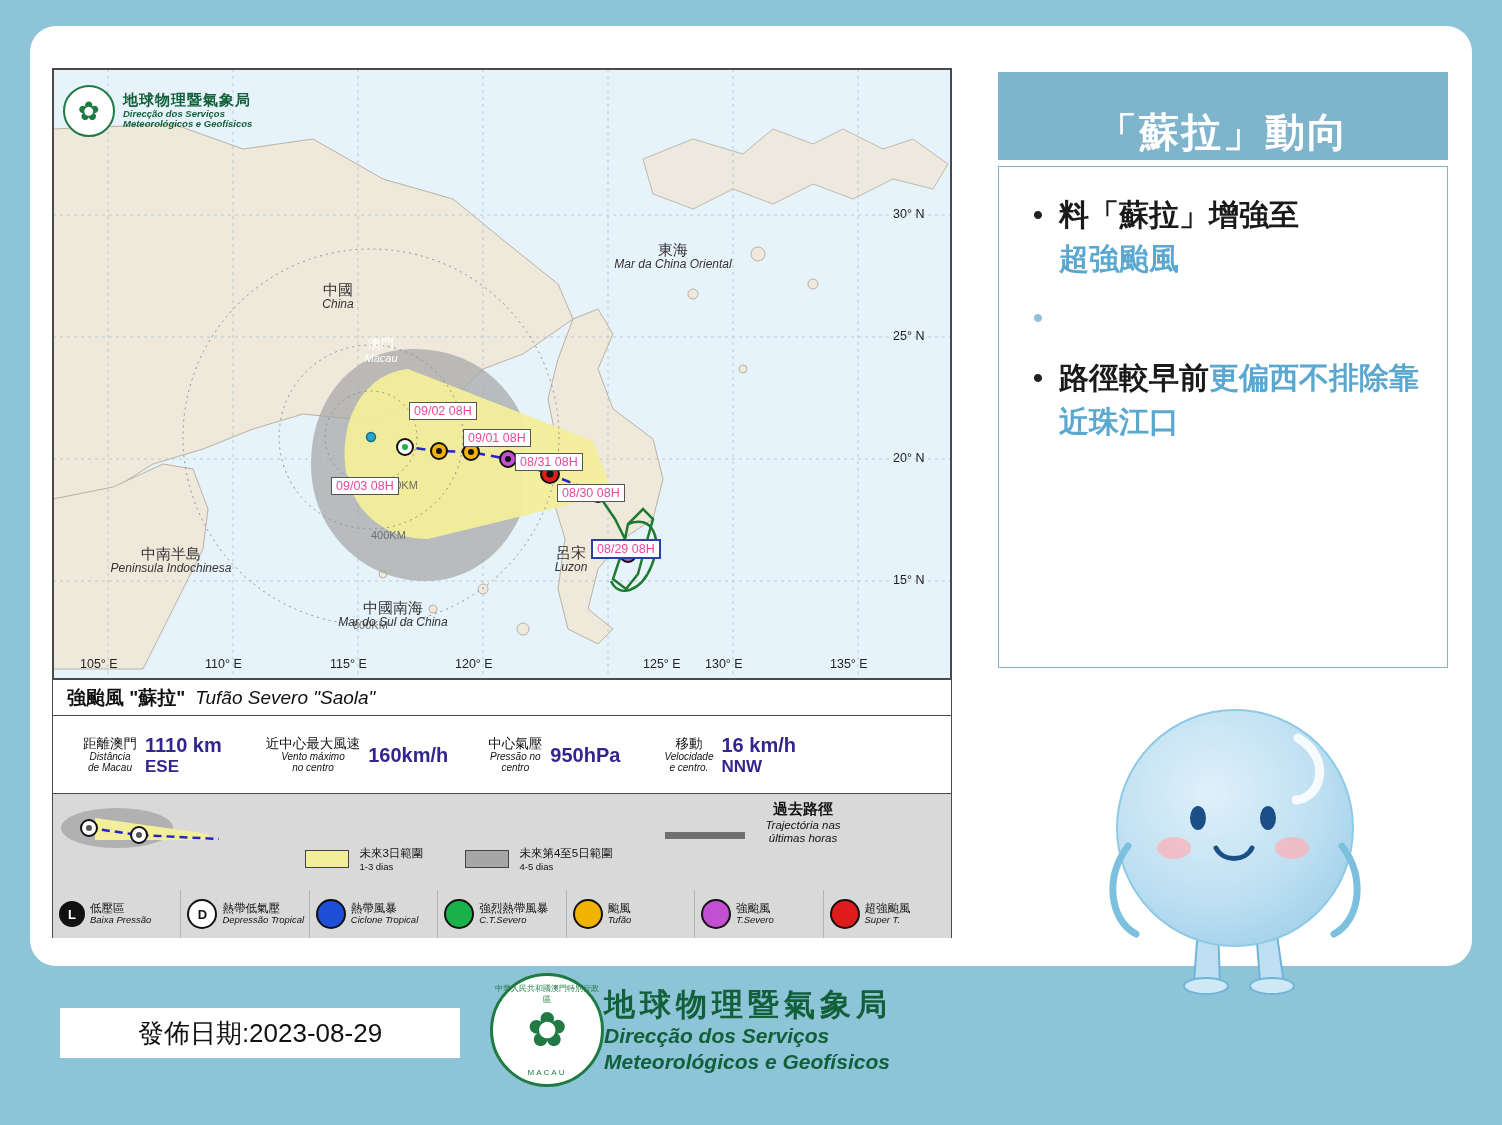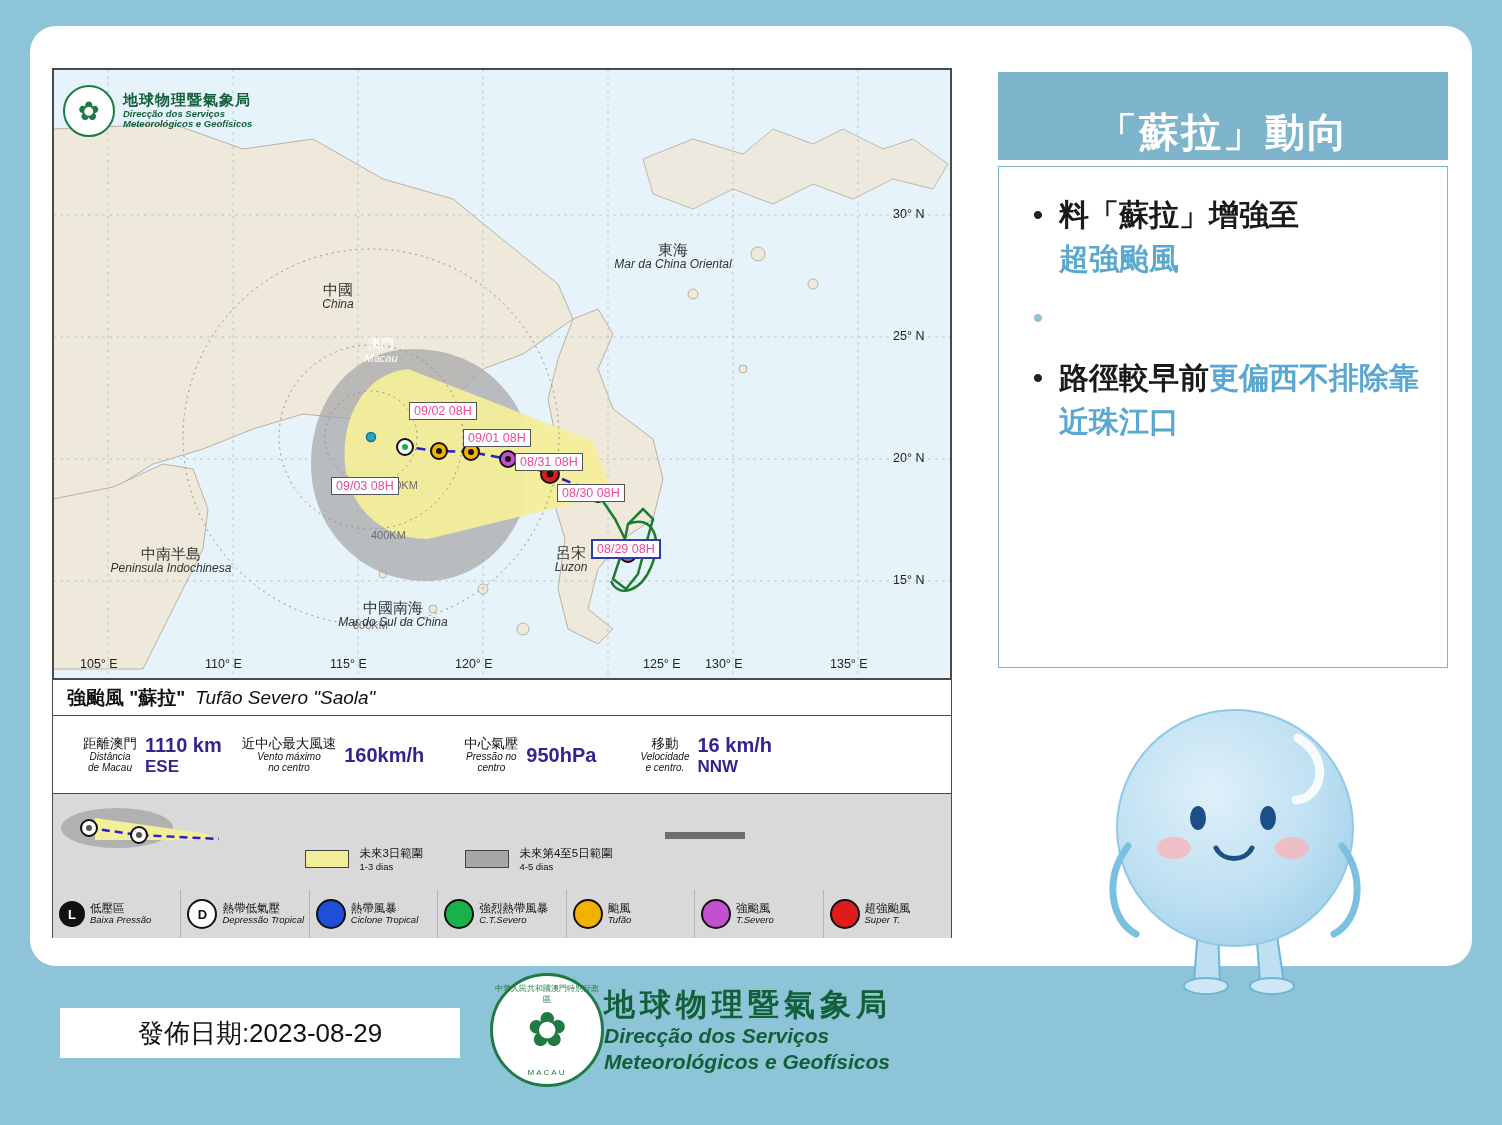--- a/index.html
+++ b/index.html
@@ -297,21 +297,21 @@
           <div class="lbl">
             <span class="c">距離澳門</span>
             <span class="p">Distância</span>
             <span class="p">de Macau</span>
           </div>
           <div class="val">
             <span>1110 km</span>
             <small>ESE</small>
           </div>
         </div>
-        <div class="stat" style="margin-left:20px;">
+        <div class="stat" style="margin-left:44px;">
           <div class="lbl">
             <span class="c">近中心最大風速</span>
             <span class="p">Vento máximo</span>
             <span class="p">no centro</span>
           </div>
           <div class="val"><span>160km/h</span></div>
         </div>
         <div class="stat" style="margin-left:40px;">
           <div class="lbl">
             <span class="c">中心氣壓</span>
@@ -337,20 +337,25 @@
         <svg width="240" height="56" style="position:absolute;left:6px;top:12px;">
           <ellipse cx="58" cy="22" rx="56" ry="20" fill="#a6a6a6" opacity="0.8"></ellipse>
           <path d="M36,12 L150,28 L150,34 L36,34 Z" fill="#f3ee9a"></path>
           <polyline points="30,22 80,29 160,33" fill="none" stroke="#2424c8" stroke-width="2.5" stroke-dasharray="8,5"></polyline>
           <circle cx="30" cy="22" r="8" fill="#ffffff" stroke="#111" stroke-width="2"></circle>
           <circle cx="30" cy="22" r="3" fill="#555"></circle>
           <circle cx="80" cy="29" r="8" fill="#ffffff" stroke="#111" stroke-width="2"></circle>
           <circle cx="80" cy="29" r="3" fill="#555"></circle>
         </svg>
 
+        <div class="past-title">
+          <span class="c">過去路徑</span>
+          <span class="p">Trajectória nas</span>
+          <span class="p">últimas horas</span>
+        </div>
         <div style="position:absolute;left:612px;top:38px;width:80px;height:7px;background:#6f6f6f;"></div>
 
         <div class="swatch" style="left:252px;top:52px;">
           <span class="sw-box" style="background:#f3ee9a;"></span>
           <span class="sw-txt">
             <span class="c">未來3日範圍</span>
             <span class="p">1-3 dias</span>
           </span>
         </div>
         <div class="swatch" style="left:412px;top:52px;">

